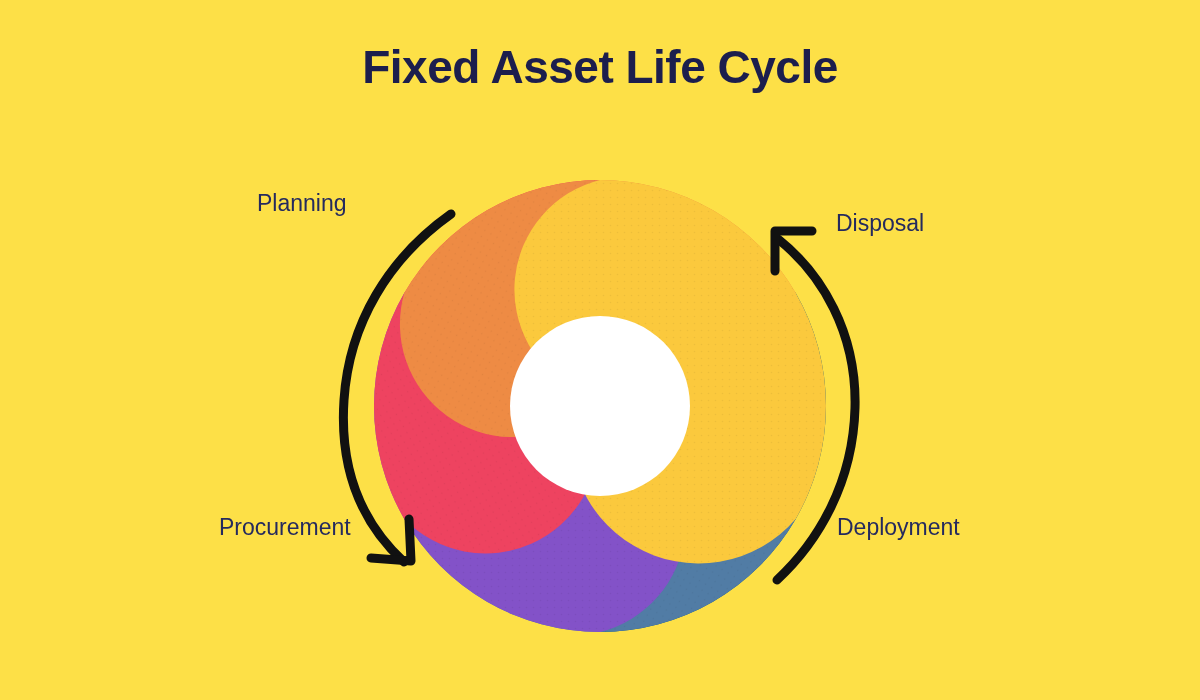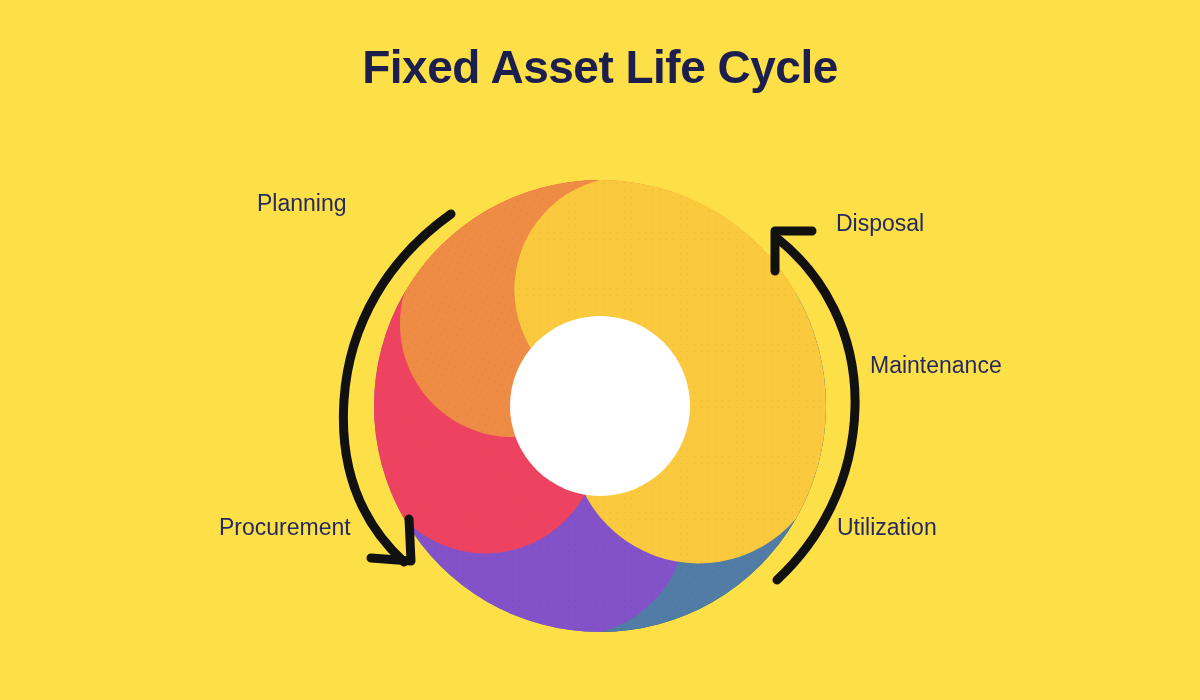--- a/index.html
+++ b/index.html
@@ -158,19 +158,18 @@
       <path d="M777,580 C 819,541 853,482 855,408 C 857,333 822,274 778,239"></path>
       <polyline points="812,231 775,231 775,271"></polyline>
     </g>
   </svg>
 
   <div class="stage-label lbl-planning" style="left: 257px; top: 190px; color: rgb(37, 42, 94);">Planning</div>
 
 
   <div class="stage-label lbl-deployment" style="left: 219px; top: 514px; color: rgb(37, 42, 94);">Procurement</div>
 
-  <div class="stage-label lbl-utilization" style="left: 837px; top: 514px; color: rgb(37, 42, 94);">Utilization</div>
+  <div class="stage-label lbl-utilization" style="left: 837px; top: 514px; color: rgb(37, 42, 94);">Deployment</div>
 
-  <div class="stage-label lbl-maintenance" style="left: 870px; top: 352px; color: rgb(37, 42, 94);">Maintenance</div>
 
   <div class="stage-label lbl-disposal" style="left: 836px; top: 190px; color: rgb(37, 42, 94);">Disposal</div>
 
 </div>
 
 </body></html>

